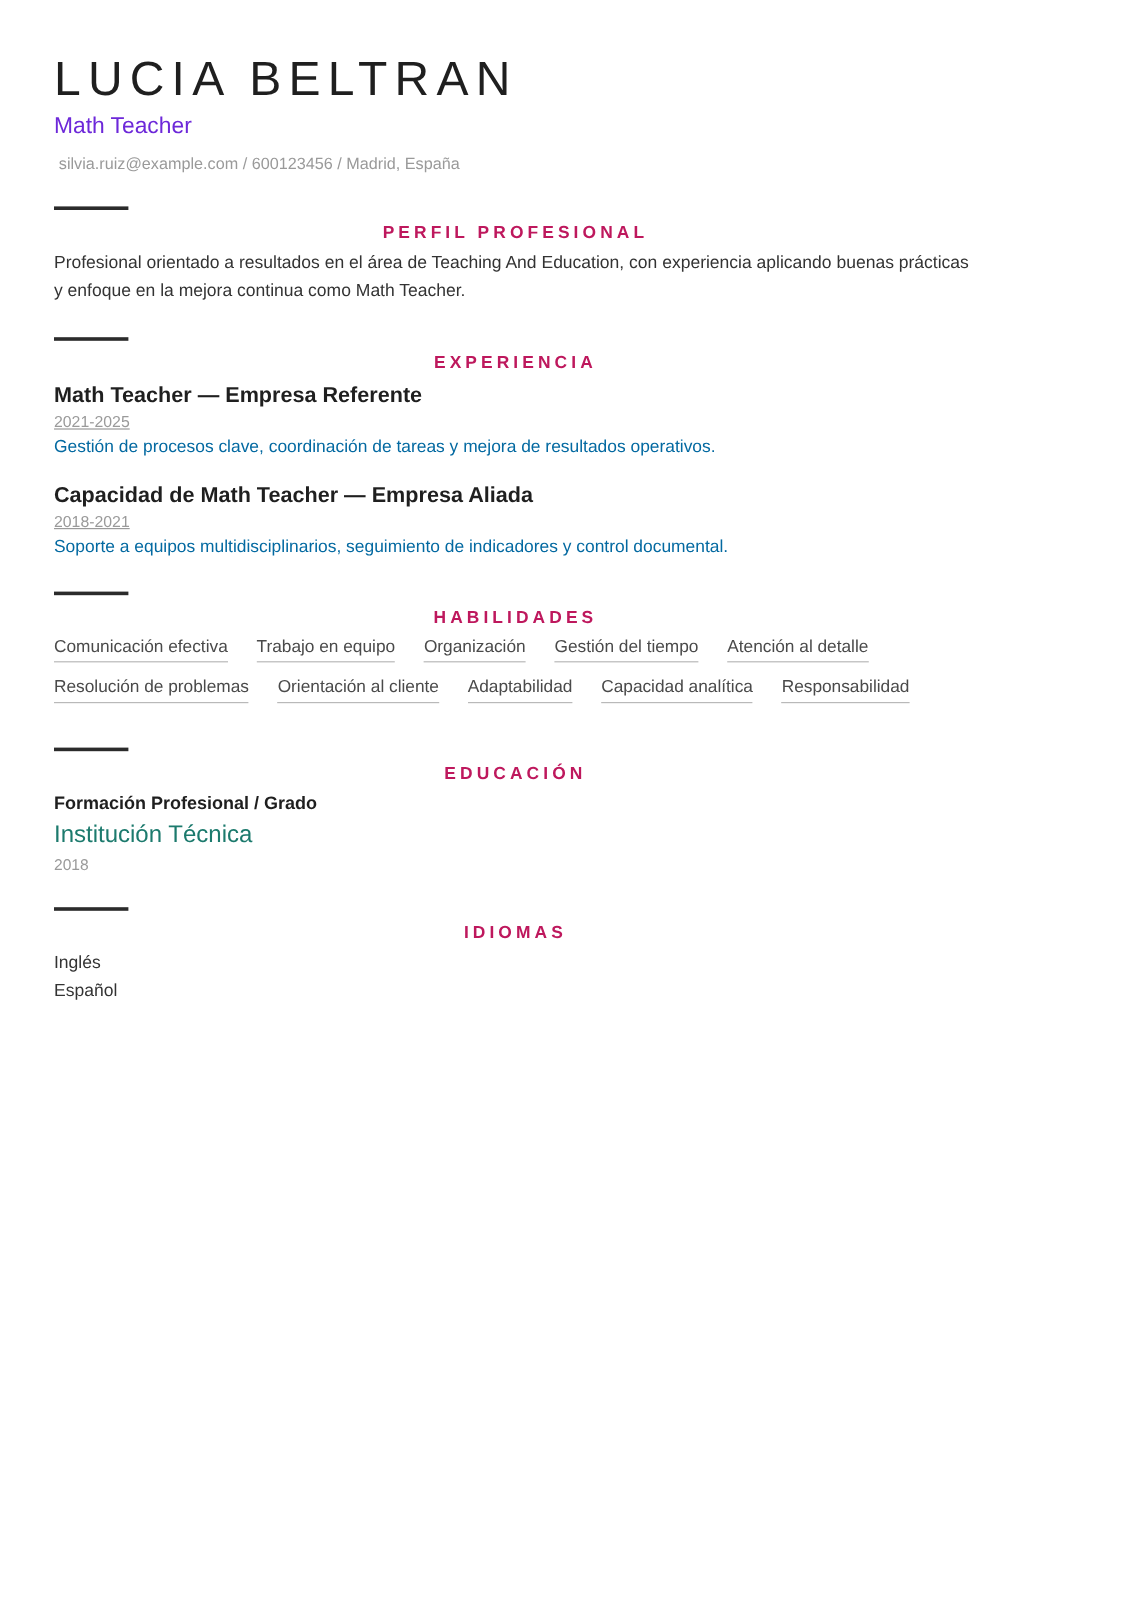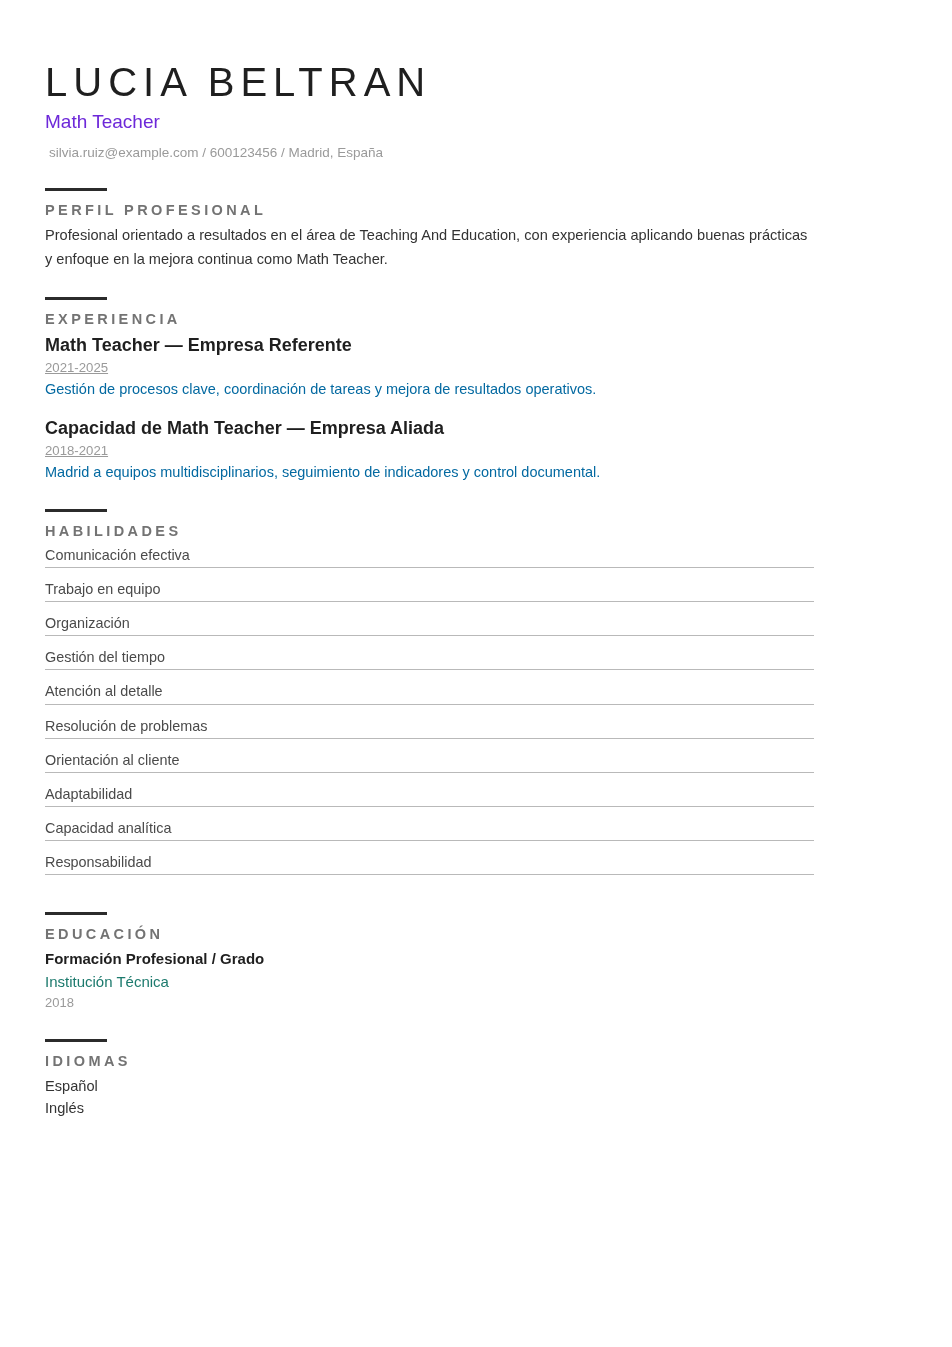--- a/index.html
+++ b/index.html
@@ -11,21 +11,21 @@
     width: 952px;
     min-height: 1347px;
     font-family: "Liberation Sans", sans-serif;
     color: #2b2b2b;
     -webkit-font-smoothing: antialiased;
   }
   .page {
     width: 872px;
     min-height: 1347px;
     box-sizing: border-box;
-    padding: 60px 58px 40px 45px;
+    padding: 44px 58px 40px 45px;
     background: #ffffff;
   }
 
   
   .resume-header {
     margin-bottom: 6px;
   }
   .full-name {
     font-size: 40px;
     font-weight: 400;
@@ -56,23 +56,24 @@
   .section-rule {
     width: 62px;
     height: 3px;
     background: #2b2b2b;
     margin-bottom: 11px;
   }
   .section-title {
     font-size: 14.5px;
     font-weight: 700;
     letter-spacing: 3.4px;
-    color: #737373;
+    color: #be185d;
     margin: 0 0 6px 0;
     text-transform: uppercase;
+    text-align: center;
   }
 
   
   .profile-text {
     font-size: 14.6px;
     line-height: 1.58;
     color: #333333;
     margin: 0;
     max-width: 855px;
   }
@@ -103,42 +104,41 @@
     line-height: 1.45;
   }
 
   
   .skills-wrap {
     display: flex;
     flex-wrap: wrap;
     gap: 0 24px;
     max-width: 860px;
     margin-top: 2px;
-    flex-direction: column;
   }
   .skill-chip {
     font-size: 14.4px;
     color: #4a4a4a;
     border-bottom: 1px solid #b9b9b9;
     padding-bottom: 2px;
     margin-bottom: 11px;
     line-height: 1.4;
     white-space: nowrap;
   }
 
   
   .edu-degree {
     font-size: 15px;
     font-weight: 700;
     color: #1f1f1f;
     margin: 0 0 2px 0;
     line-height: 1.4;
   }
   .edu-school {
-    font-size: 15px;
+    font-size: 20px;
     color: #1c7a6d;
     margin: 0 0 2px 0;
     line-height: 1.4;
   }
   .edu-year {
     font-size: 13px;
     color: #9a9a9a;
     margin: 0;
     line-height: 1.4;
   }
@@ -174,21 +174,21 @@
 
     <div class="exp-item">
       <div class="exp-role">Math Teacher — Empresa Referente</div>
       <div class="exp-dates">2021-2025</div>
       <div class="exp-desc">Gestión de procesos clave, coordinación de tareas y mejora de resultados operativos.</div>
     </div>
 
     <div class="exp-item">
       <div class="exp-role">Capacidad de Math Teacher — Empresa Aliada</div>
       <div class="exp-dates">2018-2021</div>
-      <div class="exp-desc">Madrid a equipos multidisciplinarios, seguimiento de indicadores y control documental.</div>
+      <div class="exp-desc">Soporte a equipos multidisciplinarios, seguimiento de indicadores y control documental.</div>
     </div>
   </div>
 
   <div class="section">
     <div class="section-rule"></div>
     <h2 class="section-title">HABILIDADES</h2>
     <div class="skills-wrap">
       <span class="skill-chip">Comunicación efectiva</span>
       <span class="skill-chip">Trabajo en equipo</span>
       <span class="skill-chip">Organización</span>
@@ -208,17 +208,17 @@
     <div>
       <div class="edu-degree">Formación Profesional / Grado</div>
       <div class="edu-school">Institución Técnica</div>
       <div class="edu-year">2018</div>
     </div>
   </div>
 
   <div class="section">
     <div class="section-rule"></div>
     <h2 class="section-title">IDIOMAS</h2>
+    <p class="lang-item">Inglés</p>
     <p class="lang-item">Español</p>
-    <p class="lang-item">Inglés</p>
   </div>
 
 </div>
 
 </body></html>

